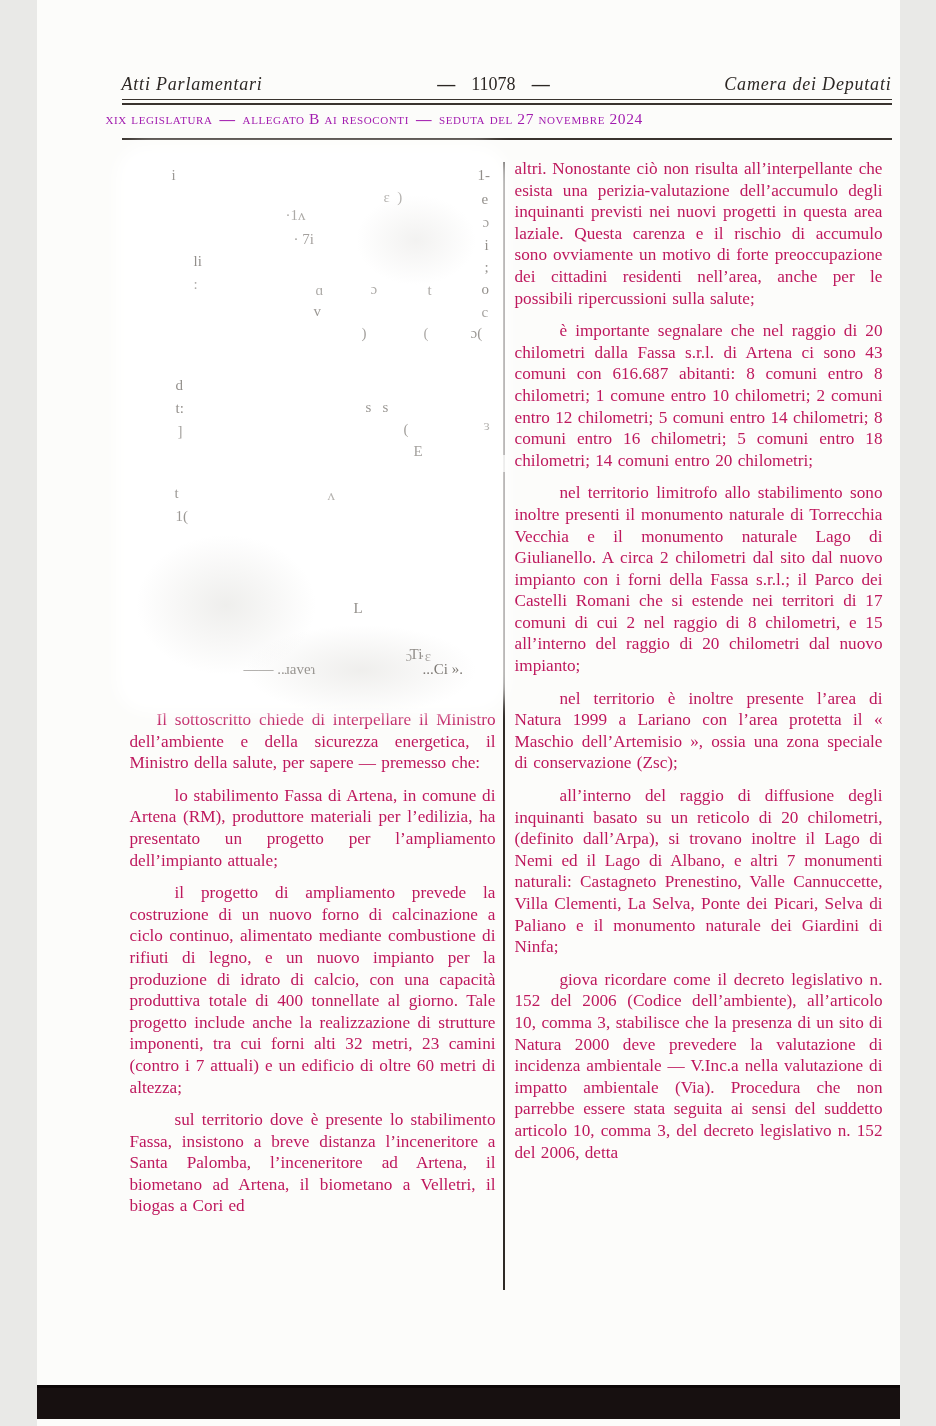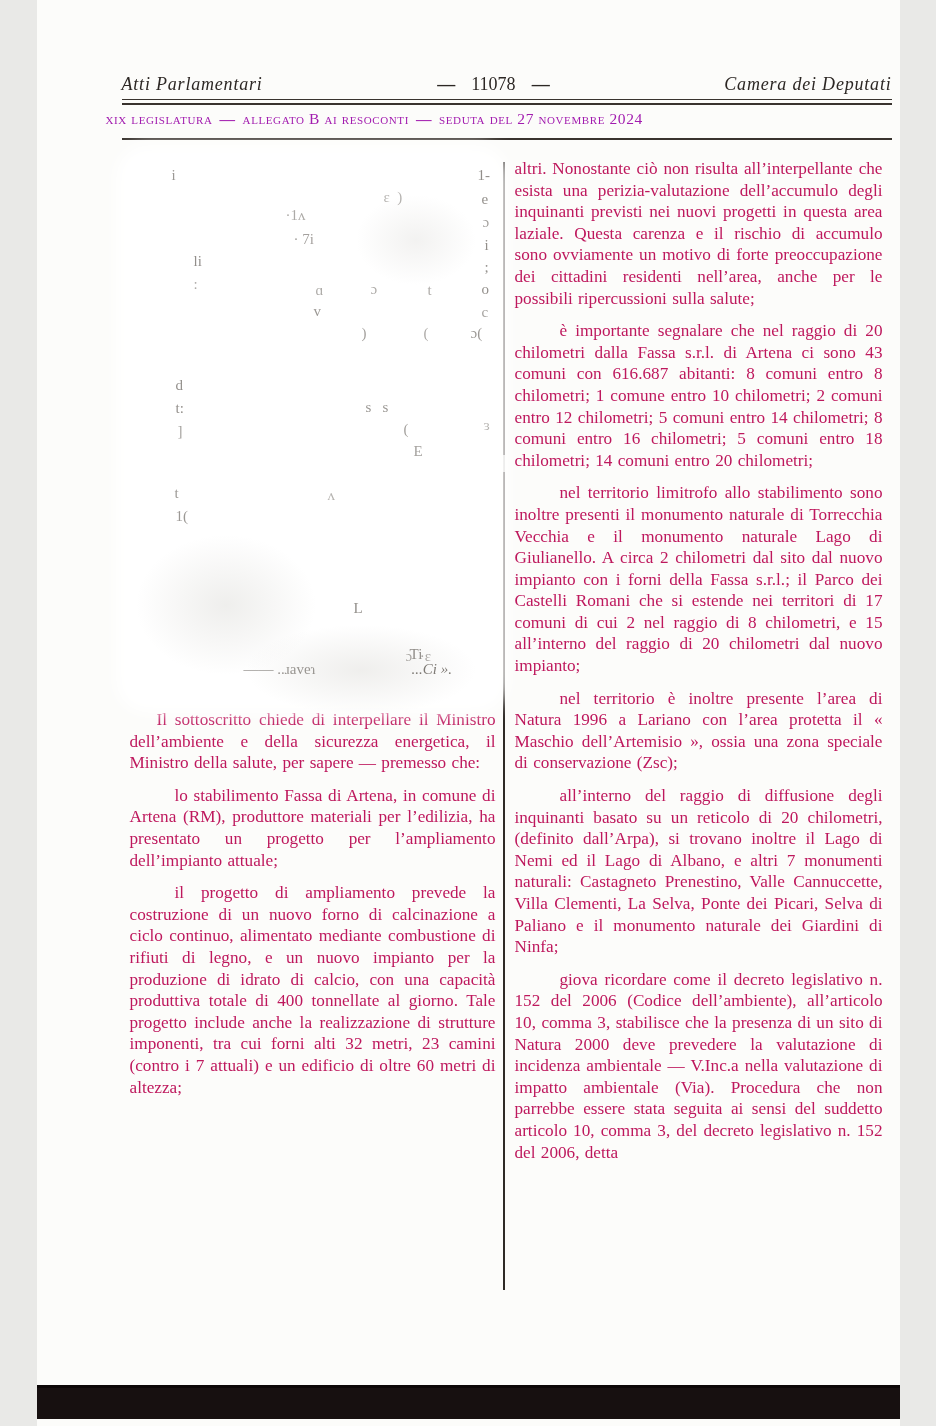--- a/index.html
+++ b/index.html
@@ -133,34 +133,35 @@
         <span class="frag" style="left: 278px; top: 266px; opacity: 0.5;">(</span>
         <span class="frag" style="left: 358px; top: 262px; opacity: 0.4;">ɜ</span>
         <span class="frag" style="left: 288px; top: 288px; opacity: 0.5;">E</span>
         <span class="frag" style="left: 49px; top: 330px; opacity: 0.55;">t</span>
         <span class="frag" style="left: 50px; top: 353px; opacity: 0.55;">1(</span>
         <span class="frag" style="left: 202px; top: 332px; opacity: 0.4;">ʌ</span>
         <span class="frag" style="left: 228px; top: 445px; opacity: 0.6;">L</span>
         <span class="frag" style="left: 284px; top: 491px; opacity: 0.6;">Ti</span>
         <span class="frag" style="left: 280px; top: 493px; opacity: 0.45;">ɔ  ·ɛ</span>
         <span class="frag" style="left: 118px; top: 506px; opacity: 0.55;">—— ..ɹaveɿ</span>
-        <span class="frag" style="left: 286px; top: 506px; opacity: 0.7; font-style: italic;">...Ci ».</span>
+        <span class="frag" style="left: 297px; top: 506px; opacity: 0.7;">...Ci ».</span>
       </div>
     <div id="left-paragraphs">
         <p class="para ind-first">Il sottoscritto chiede di interpellare il Ministro dell’ambiente e della sicurezza energetica, il Ministro della salute, per sapere — premesso che:</p>
         <p class="para ind-item">lo stabilimento Fassa di Artena, in comune di Artena (RM), produttore materiali per l’edilizia, ha presentato un progetto per l’ampliamento dell’impianto attuale;</p>
         <p class="para ind-item">il progetto di ampliamento prevede la costruzione di un nuovo forno di calcinazione a ciclo continuo, alimentato mediante combustione di rifiuti di legno, e un nuovo impianto per la produzione di idrato di calcio, con una capacità produttiva totale di 400 tonnellate al giorno. Tale progetto include anche la realizzazione di strutture imponenti, tra cui forni alti 32 metri, 23 camini (contro i 7 attuali) e un edificio di oltre 60 metri di altezza;</p>
+        <p class="para ind-item">sul territorio dove è presente lo stabilimento Fassa, insistono a breve distanza l’inceneritore a Santa Palomba, l’inceneritore ad Artena, il biometano ad Artena, il biometano a Velletri, il biogas a Cori ed</p>
       </div>
   </div>
 
   <div class="col col-right">
     <div id="right-paragraphs">
         <p class="para ">altri. Nonostante ciò non risulta all’interpellante che esista una perizia-valutazione dell’accumulo degli inquinanti previsti nei nuovi progetti in questa area laziale. Questa carenza e il rischio di accumulo sono ovviamente un motivo di forte preoccupazione dei cittadini residenti nell’area, anche per le possibili ripercussioni sulla salute;</p>
         <p class="para ind-item">è importante segnalare che nel raggio di 20 chilometri dalla Fassa s.r.l. di Artena ci sono 43 comuni con 616.687 abitanti: 8 comuni entro 8 chilometri; 1 comune entro 10 chilometri; 2 comuni entro 12 chilometri; 5 comuni entro 14 chilometri; 8 comuni entro 16 chilometri; 5 comuni entro 18 chilometri; 14 comuni entro 20 chilometri;</p>
         <p class="para ind-item">nel territorio limitrofo allo stabilimento sono inoltre presenti il monumento naturale di Torrecchia Vecchia e il monumento naturale Lago di Giulianello. A circa 2 chilometri dal sito dal nuovo impianto con i forni della Fassa s.r.l.; il Parco dei Castelli Romani che si estende nei territori di 17 comuni di cui 2 nel raggio di 8 chilometri, e 15 all’interno del raggio di 20 chilometri dal nuovo impianto;</p>
-        <p class="para ind-item">nel territorio è inoltre presente l’area di Natura 1996 a Lariano con l’area protetta il « Maschio dell’Artemisio », ossia una zona speciale di conservazione (Zsc);</p>
+        <p class="para ind-item">nel territorio è inoltre presente l’area di Natura 1999 a Lariano con l’area protetta il « Maschio dell’Artemisio », ossia una zona speciale di conservazione (Zsc);</p>
         <p class="para ind-item">all’interno del raggio di diffusione degli inquinanti basato su un reticolo di 20 chilometri, (definito dall’Arpa), si trovano inoltre il Lago di Nemi ed il Lago di Albano, e altri 7 monumenti naturali: Castagneto Prenestino, Valle Cannuccette, Villa Clementi, La Selva, Ponte dei Picari, Selva di Paliano e il monumento naturale dei Giardini di Ninfa;</p>
         <p class="para ind-item">giova ricordare come il decreto legislativo n. 152 del 2006 (Codice dell’ambiente), all’articolo 10, comma 3, stabilisce che la presenza di un sito di Natura 2000 deve prevedere la valutazione di incidenza ambientale — V.Inc.a nella valutazione di impatto ambientale (Via). Procedura che non parrebbe essere stata seguita ai sensi del suddetto articolo 10, comma 3, del decreto legislativo n. 152 del 2006, detta</p>
       </div>
   </div>
 
   <div class="scan-bar"></div>
 </div>
 
 </body></html>

